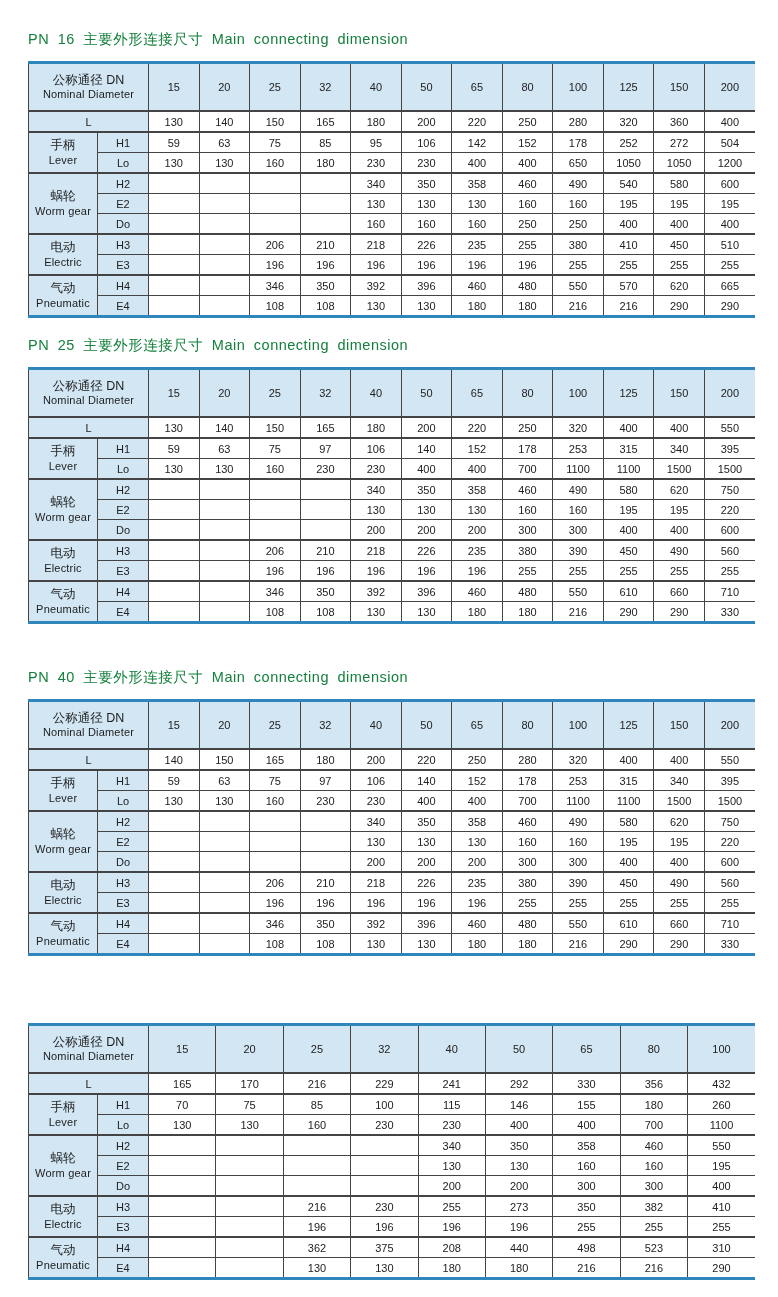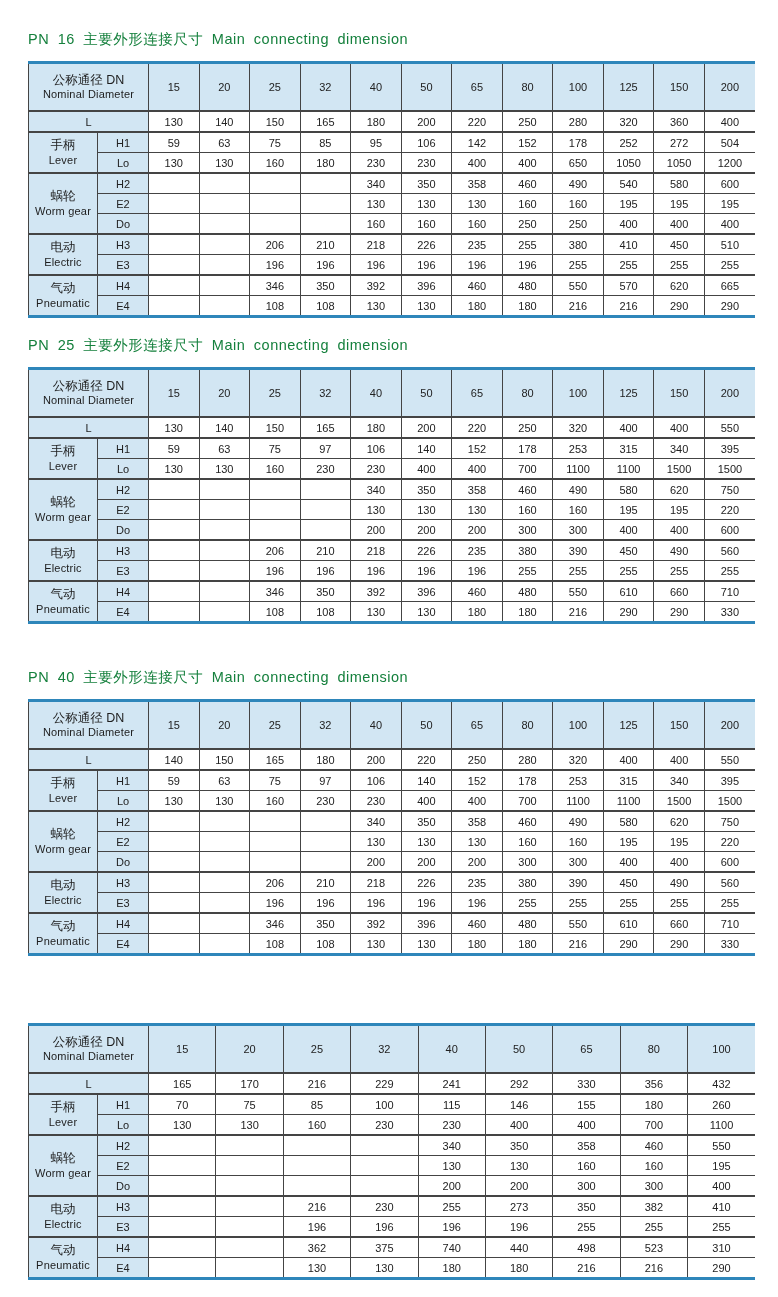--- a/index.html
+++ b/index.html
@@ -837,21 +837,21 @@
           <tr class="thick">
             <td class="grp" rowspan="2">
               <div class="zh">气动</div>
               <div class="en">Pneumatic</div>
             </td>
             <td class="sub">H4</td>
             <td class="val"></td>
             <td class="val"></td>
             <td class="val">362</td>
             <td class="val">375</td>
-            <td class="val">740</td>
+            <td class="val">208</td>
             <td class="val">440</td>
             <td class="val">498</td>
             <td class="val">523</td>
             <td class="val">310</td>
           </tr>
           <tr>
             <td class="sub">E4</td>
             <td class="val"></td>
             <td class="val"></td>
             <td class="val">130</td>

